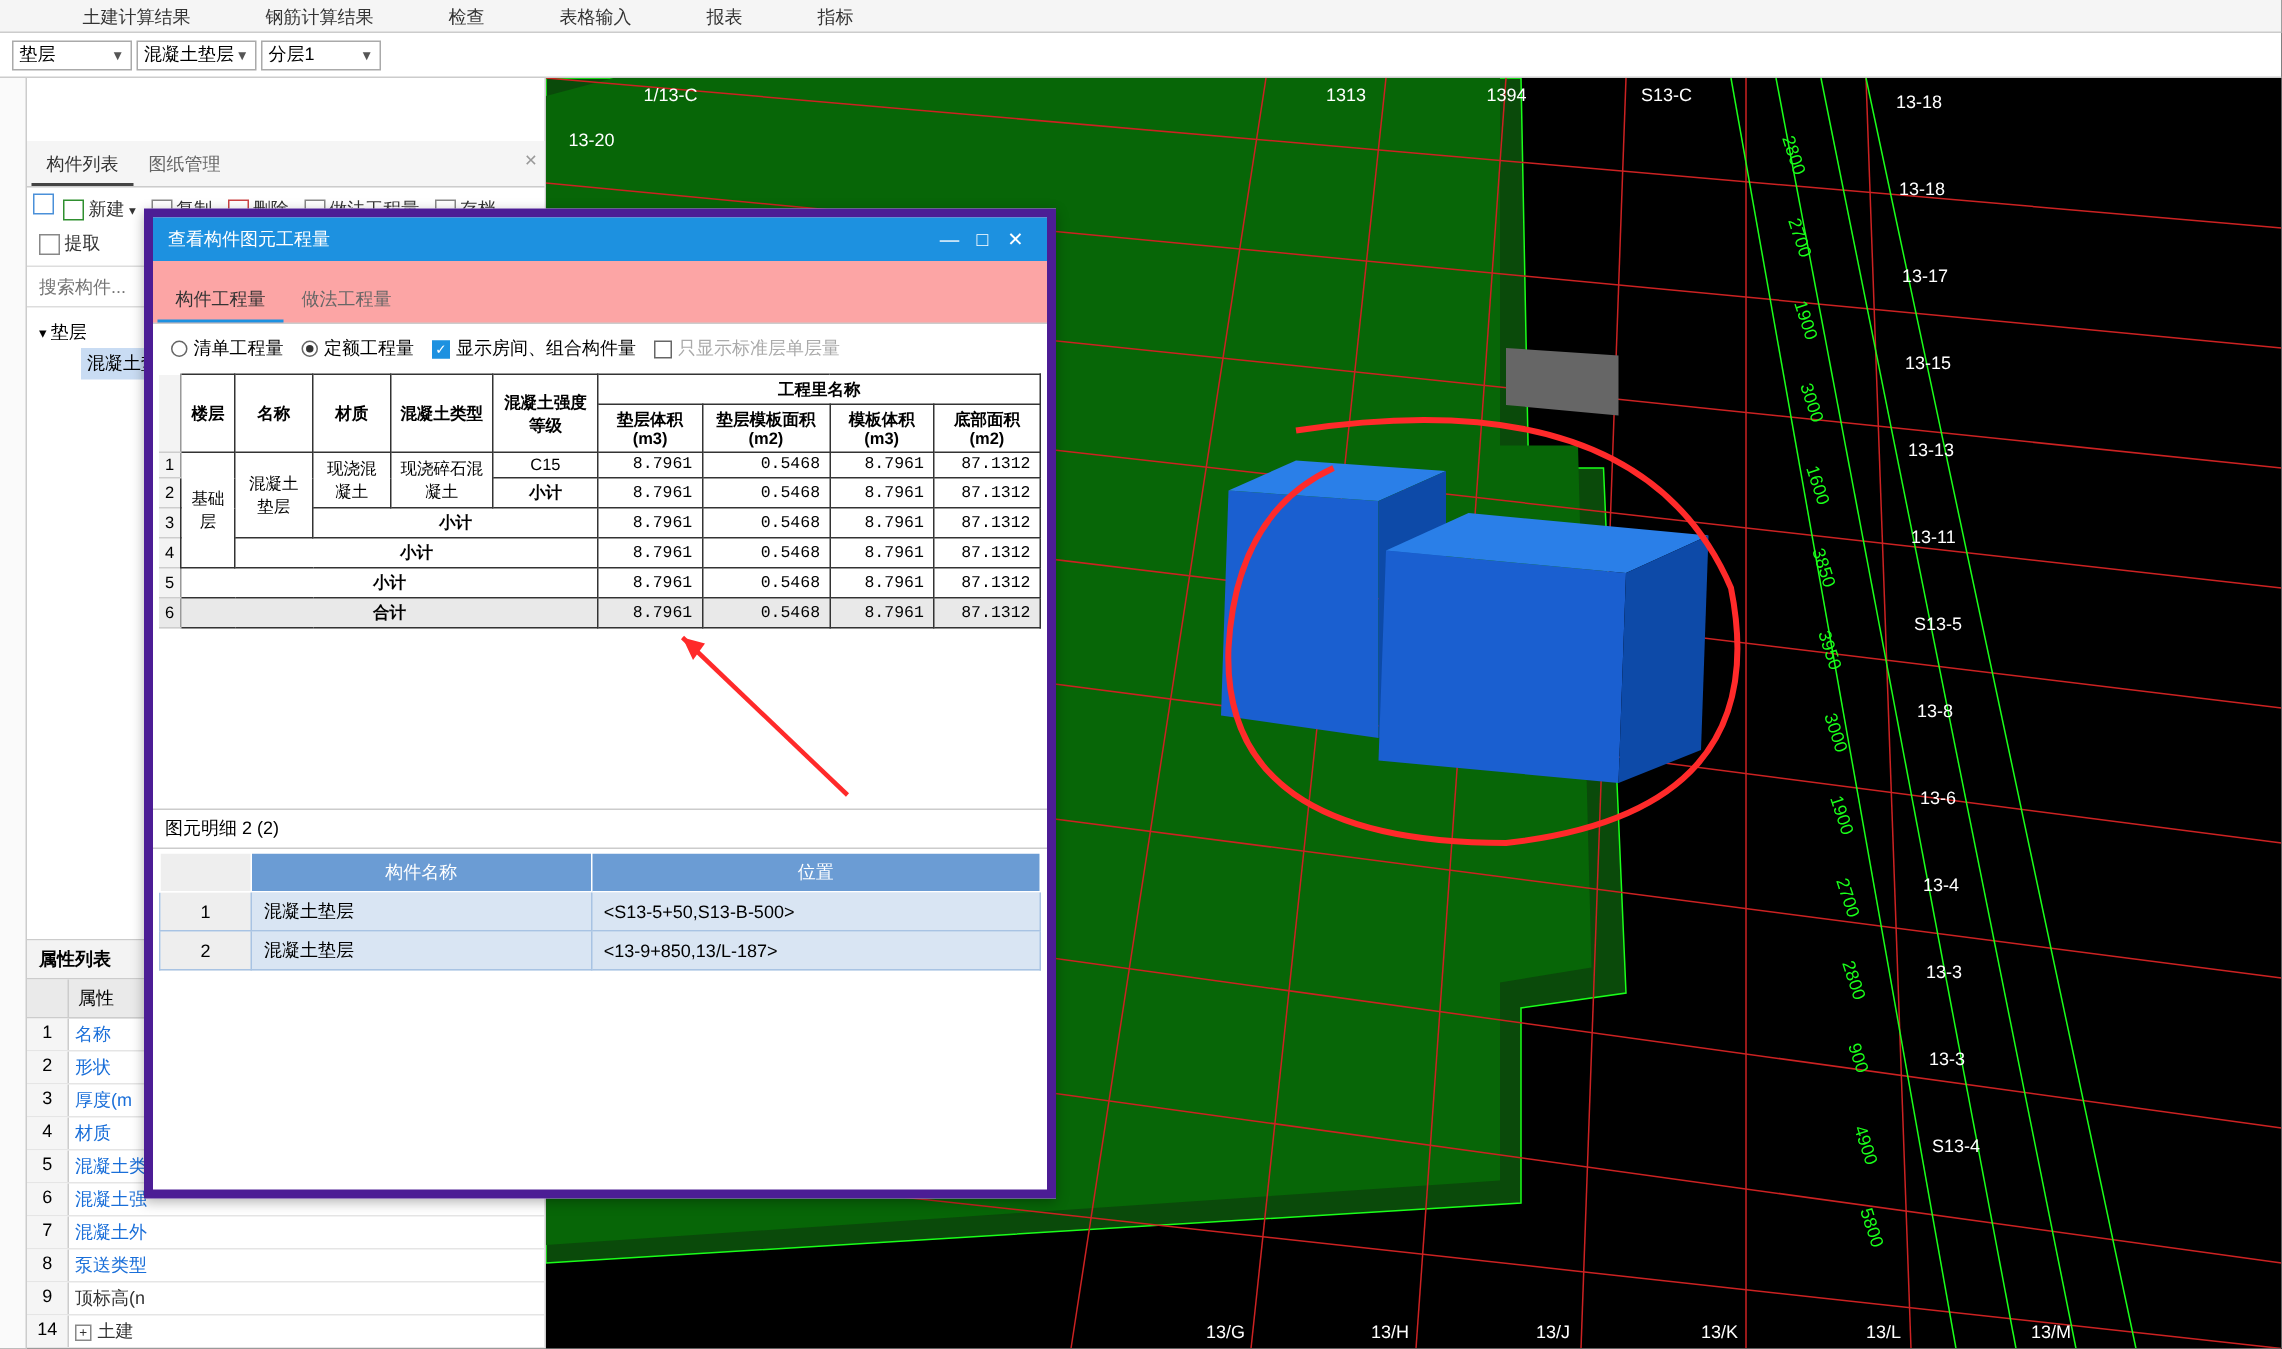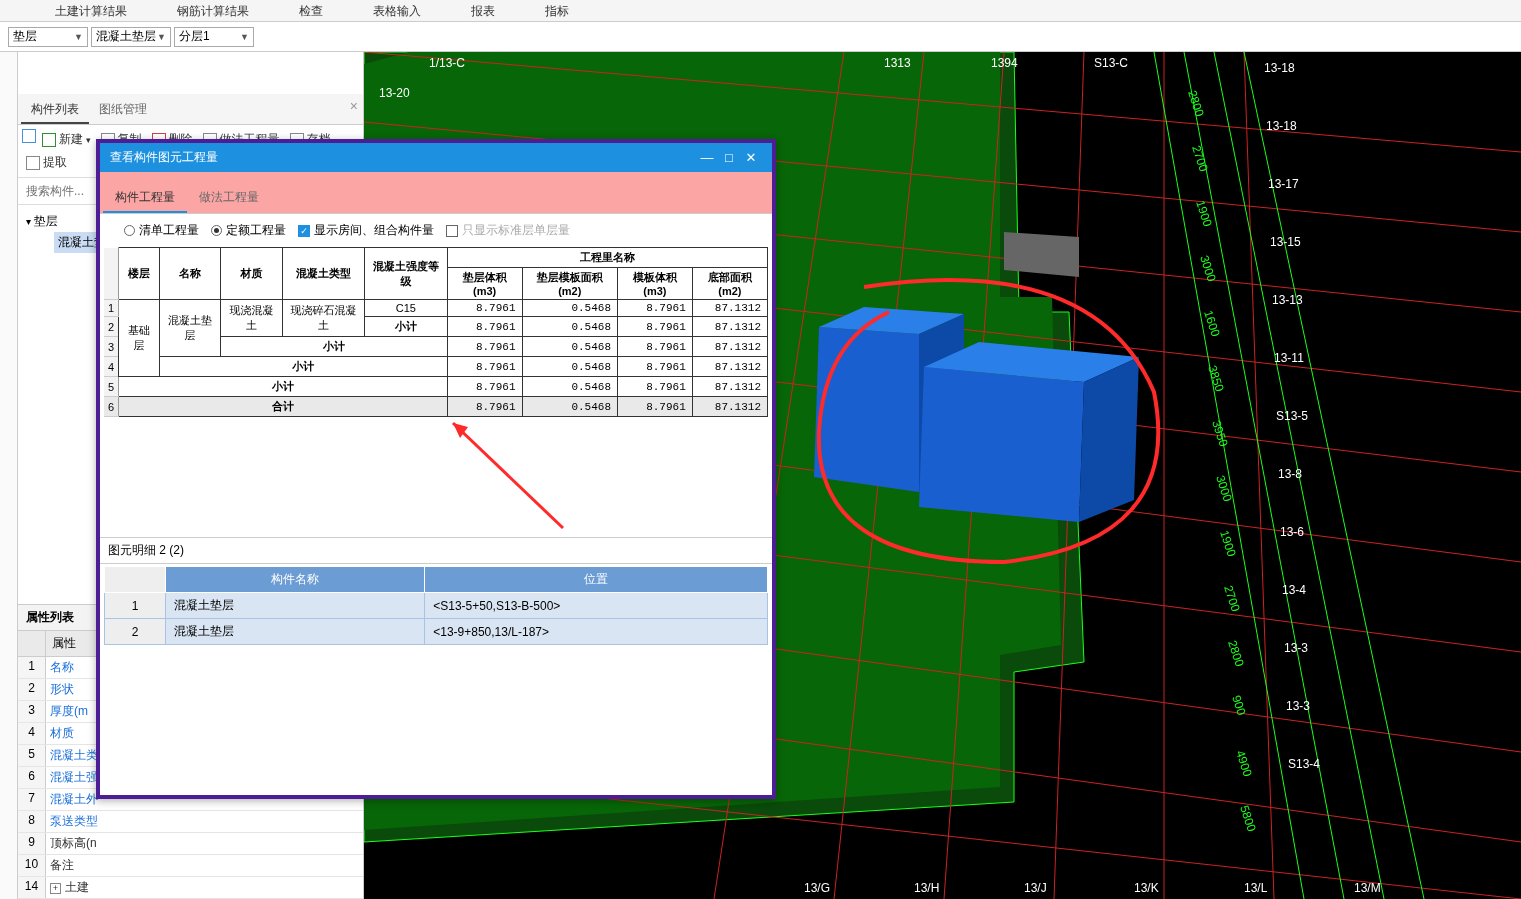--- a/index.html
+++ b/index.html
@@ -47,29 +47,29 @@
 .prop-row { display: flex; border-bottom: 1px solid #e5e5e5; }
 .prop-idx { width: 28px; padding: 2px 4px; border-right: 1px solid #ccc; text-align: center; background: #f5f5f5; }
 .prop-name { flex: 1; padding: 2px 4px; color: #1a6fd9; cursor: pointer; }
 .prop-name.plain { color: #333; }
 .expand-sq { display: inline-block; width: 11px; height: 11px; border: 1px solid #888; text-align: center; line-height: 9px; margin-right: 4px; font-size: 9px; }
 
 
 .viewport { flex: 1; background: #000; position: relative; overflow: hidden; }
 
 
-.dialog { position: absolute; left: 96px; top: 139px; width: 680px; height: 660px; background: #fff; border: 4px solid #4c1d95; display: flex; flex-direction: column; box-shadow: 0 2px 8px rgba(0,0,0,0.3); }
+.dialog { position: absolute; left: 96px; top: 139px; width: 608px; height: 660px; background: #fff; border: 6px solid #4c1d95; display: flex; flex-direction: column; box-shadow: 0 2px 8px rgba(0,0,0,0.3); }
 .dlg-title { background: #1d91e0; color: #fff; padding: 6px 10px; display: flex; align-items: center; }
 .dlg-title-text { flex: 1; }
 .dlg-ctrl { width: 22px; text-align: center; cursor: pointer; font-size: 13px; }
 .dlg-tabs { display: flex; border-bottom: 1px solid #ccc; background: #fca5a5; padding: 12px 3px 0 3px; }
 .dlg-tab { padding: 5px 12px; cursor: pointer; color: #666; }
 .dlg-tab.active { color: #333; border-bottom: 2px solid #1d91e0; }
 
-.dlg-opts { display: flex; align-items: center; gap: 12px; padding: 8px 24px; }
+.dlg-opts { display: flex; align-items: center; gap: 12px; padding: 8px 12px; }
 .radio, .chk { display: flex; align-items: center; gap: 4px; cursor: pointer; }
 .radio .dot { width: 11px; height: 11px; border: 1px solid #666; border-radius: 50%; }
 .radio .dot.on::after { content: ""; display: block; width: 5px; height: 5px; background: #333; border-radius: 50%; margin: 2px; }
 .chk .box { width: 12px; height: 12px; border: 1px solid #666; }
 .chk .box.on { background: #1d91e0; border-color: #1d91e0; }
 .chk .box.on::after { content: "✓"; color: #fff; font-size: 9px; display: block; text-align: center; line-height: 10px; }
 .chk.disabled { color: #aaa; }
 
 
 .qty-table { margin: 0 4px; border-collapse: collapse; }
@@ -198,24 +198,20 @@
               <div class="prop-idx">7</div>
               <div class="prop-name ">混凝土外</div>
             </div>
             <div class="prop-row">
               <div class="prop-idx">8</div>
               <div class="prop-name ">泵送类型</div>
             </div>
             <div class="prop-row">
               <div class="prop-idx">9</div>
               <div class="prop-name plain">顶标高(n</div>
-            </div>
-            <div class="prop-row">
-              <div class="prop-idx">10</div>
-              <div class="prop-name plain">备注</div>
             </div>
             <div class="prop-row">
               <div class="prop-idx">14</div>
               <div class="prop-name plain"><span class="expand-sq">+</span>土建</div>
             </div>
           </div>
       </div>
     </div>
   </div>
 

